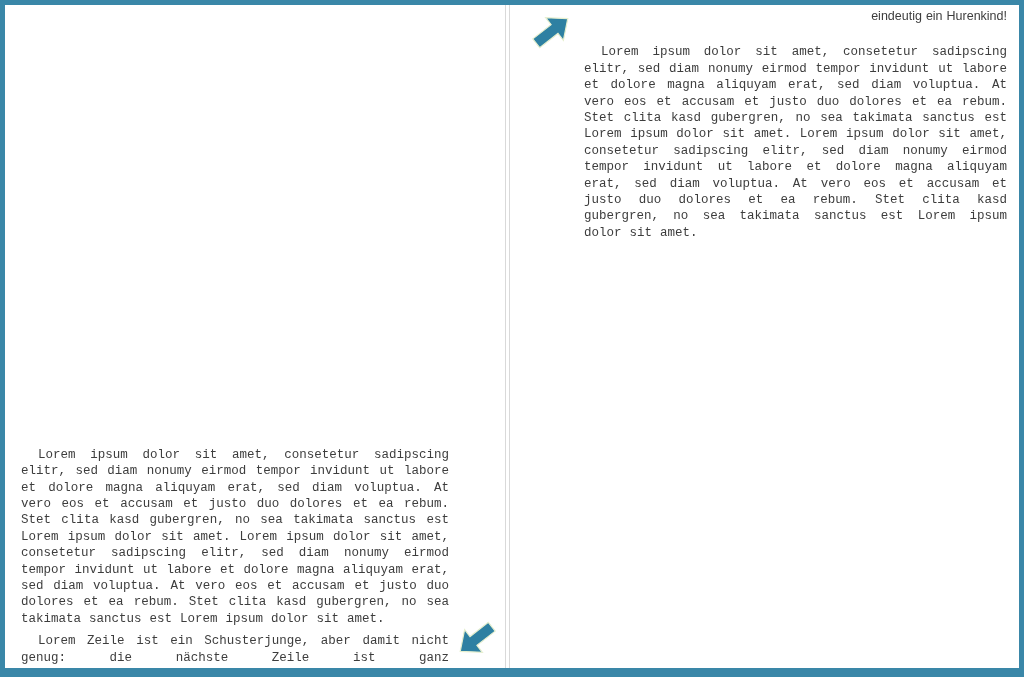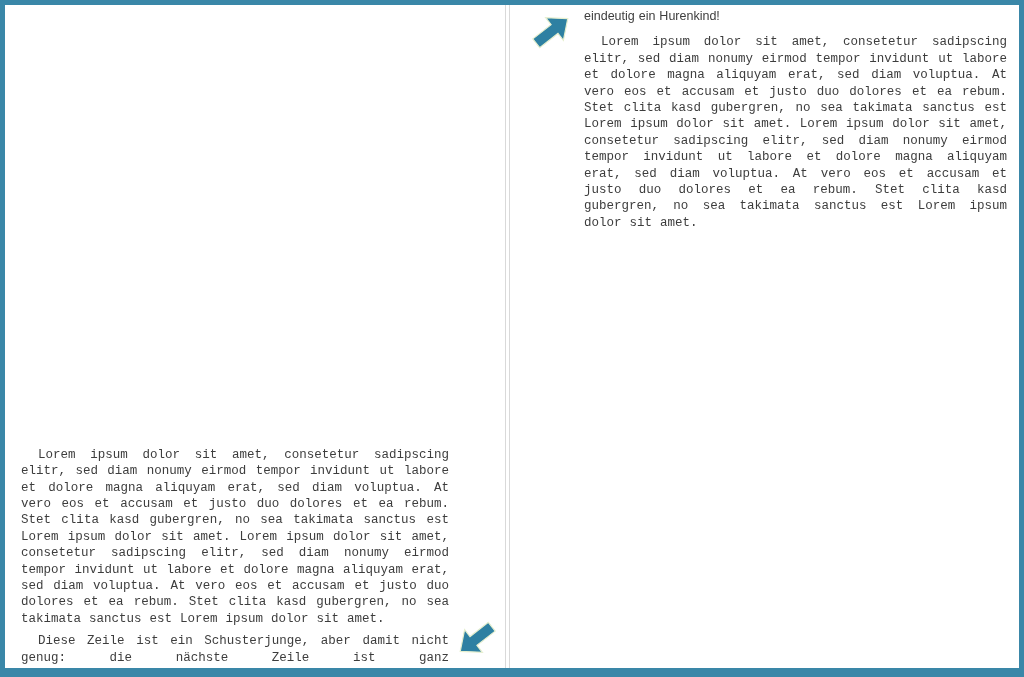--- a/index.html
+++ b/index.html
@@ -42,42 +42,42 @@
   .para.force-justify{text-align-last:justify;}
   .left-textblock{
     position:absolute;
     left:16px;bottom:2px;width:428px;
   }
   .left-textblock .body{margin-bottom:6px;}
   .right-textblock{
     position:absolute;
     left:74px;top:3px;width:423px;
   }
-  .right-textblock .widow{text-align:left;margin-bottom:10px;}
+  .right-textblock .widow{text-align:right;margin-bottom:20px;}
   .arrow-box{
     position:absolute;
     display:flex;align-items:center;justify-content:center;
     pointer-events:none;
   }
   .arrow-box.ne{left:14px;top:2px;width:56px;height:48px;}
   .arrow-box.sw{left:443px;top:611px;width:56px;height:46px;}
   .arrow-box svg{overflow:visible;}
   .arrow-box.ne svg{transform:rotate(-38deg);}
   .arrow-box.sw svg{transform:rotate(142deg);}
 </style>
 </head>
 <body>
 
 <div class="canvas">
   <div class="spread">
 
     <div class="page left">
       <div class="left-textblock">
         <p class="para indent body">Lorem ipsum dolor sit amet, consetetur sadipscing elitr, sed diam nonumy eirmod tempor invidunt ut labore et dolore magna aliquyam erat, sed diam voluptua. At vero eos et accusam et justo duo dolores et ea rebum. Stet clita kasd gubergren, no sea takimata sanctus est Lorem ipsum dolor sit amet. Lorem ipsum dolor sit amet, consetetur sadipscing elitr, sed diam nonumy eirmod tempor invidunt ut labore et dolore magna aliquyam erat, sed diam voluptua. At vero eos et accusam et justo duo dolores et ea rebum. Stet clita kasd gubergren, no sea takimata sanctus est Lorem ipsum dolor sit amet.</p>
-        <p class="para indent force-justify">Diese Zeile ist ein Schusterjunge, aber damit nicht genug: die nächste Zeile ist ganz</p>
+        <p class="para indent force-justify">Lorem Zeile ist ein Schusterjunge, aber damit nicht genug: die nächste Zeile ist ganz</p>
       </div>
 
       <div class="arrow-box sw" title="">
         <svg width="44" height="32" viewBox="0 0 52 40" xmlns="http://www.w3.org/2000/svg">
           <path d="M1 13 L30 13 L30 2 L51 20 L30 38 L30 27 L1 27 Z" stroke-width="1.5" fill="#2e80a2" stroke="#e6efcf"></path>
         </svg>
       </div>
     </div>
 
     <div class="gutter"></div>

